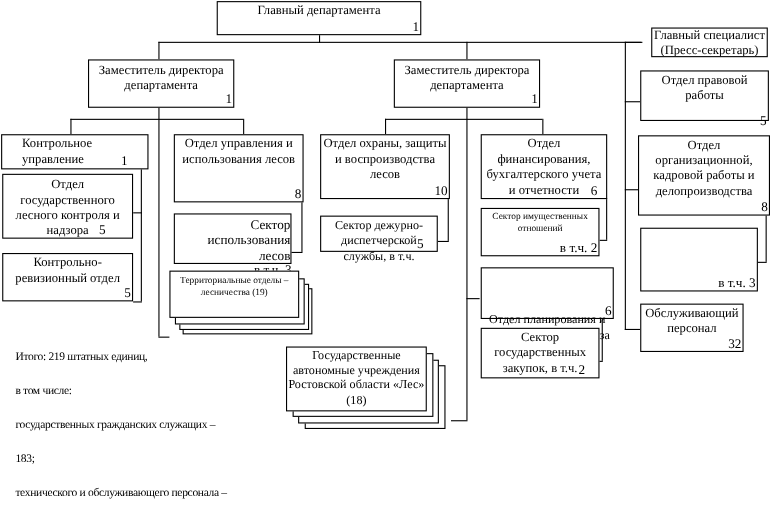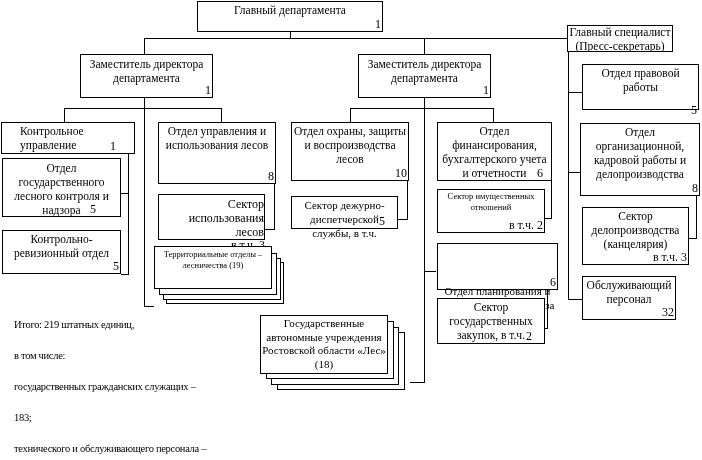--- a/index.html
+++ b/index.html
@@ -66,21 +66,21 @@
   <div class="ln h" style="left:544px;top:328px;width:4px;"></div>
 
   <div class="ln h" style="left:410px;top:382px;width:15px;"></div>
 </div>
 
 <div class="box" style="left:197px;top:1px;width:186px;height:31px;">
   <span class="t" style="padding-top:1px;">Главный департамента</span>
   <span class="n">1</span>
 </div>
 
-<div class="box" style="left:567px;top:25px;width:106px;height:27px;overflow:hidden;font-size:11.5px;line-height:14px;">
+<div class="box" style="left:592px;top:25px;width:106px;height:27px;overflow:hidden;font-size:11.5px;line-height:14px;">
   <span class="t" style="margin-top:-1px;">Главный специалист (Пресс-секретарь)</span>
 </div>
 
 <div class="box" style="left:80px;top:54px;width:133px;height:44px;">
   <span class="t" style="padding:2px 3px 0;">Заместитель директора департамента</span>
   <span class="n">1</span>
 </div>
 <div class="box" style="left:358px;top:54px;width:133px;height:44px;">
   <span class="t" style="padding:2px 3px 0;">Заместитель директора департамента</span>
   <span class="n">1</span>
@@ -150,21 +150,20 @@
 
 <div class="box" style="left:582px;top:64px;width:117px;height:46px;">
   <span class="t" style="padding-top:1px;">Отдел правовой работы</span>
   <span class="n" style="bottom:-8px;">5</span>
 </div>
 <div class="box" style="left:580px;top:123px;width:120px;height:73px;">
   <span class="t" style="padding-top:1px;">Отдел организационной, кадровой работы и делопроизводства</span>
   <span class="n">8</span>
 </div>
 <div class="box" style="left:582px;top:207px;width:107px;height:58px;">
-  <span class="t" style="padding-top:1px;">Сектор делопроизводства (канцелярия)</span>
   <span class="n">в т.ч. 3</span>
 </div>
 <div class="box" style="left:582px;top:276px;width:94px;height:44px;">
   <span class="t" style="padding-top:1px;">Обслуживающий персонал</span>
   <span class="n">32</span>
 </div>
 
 <div class="note">
   <div>Итого: 219 штатных единиц,</div>
   <div>в том числе:</div>

